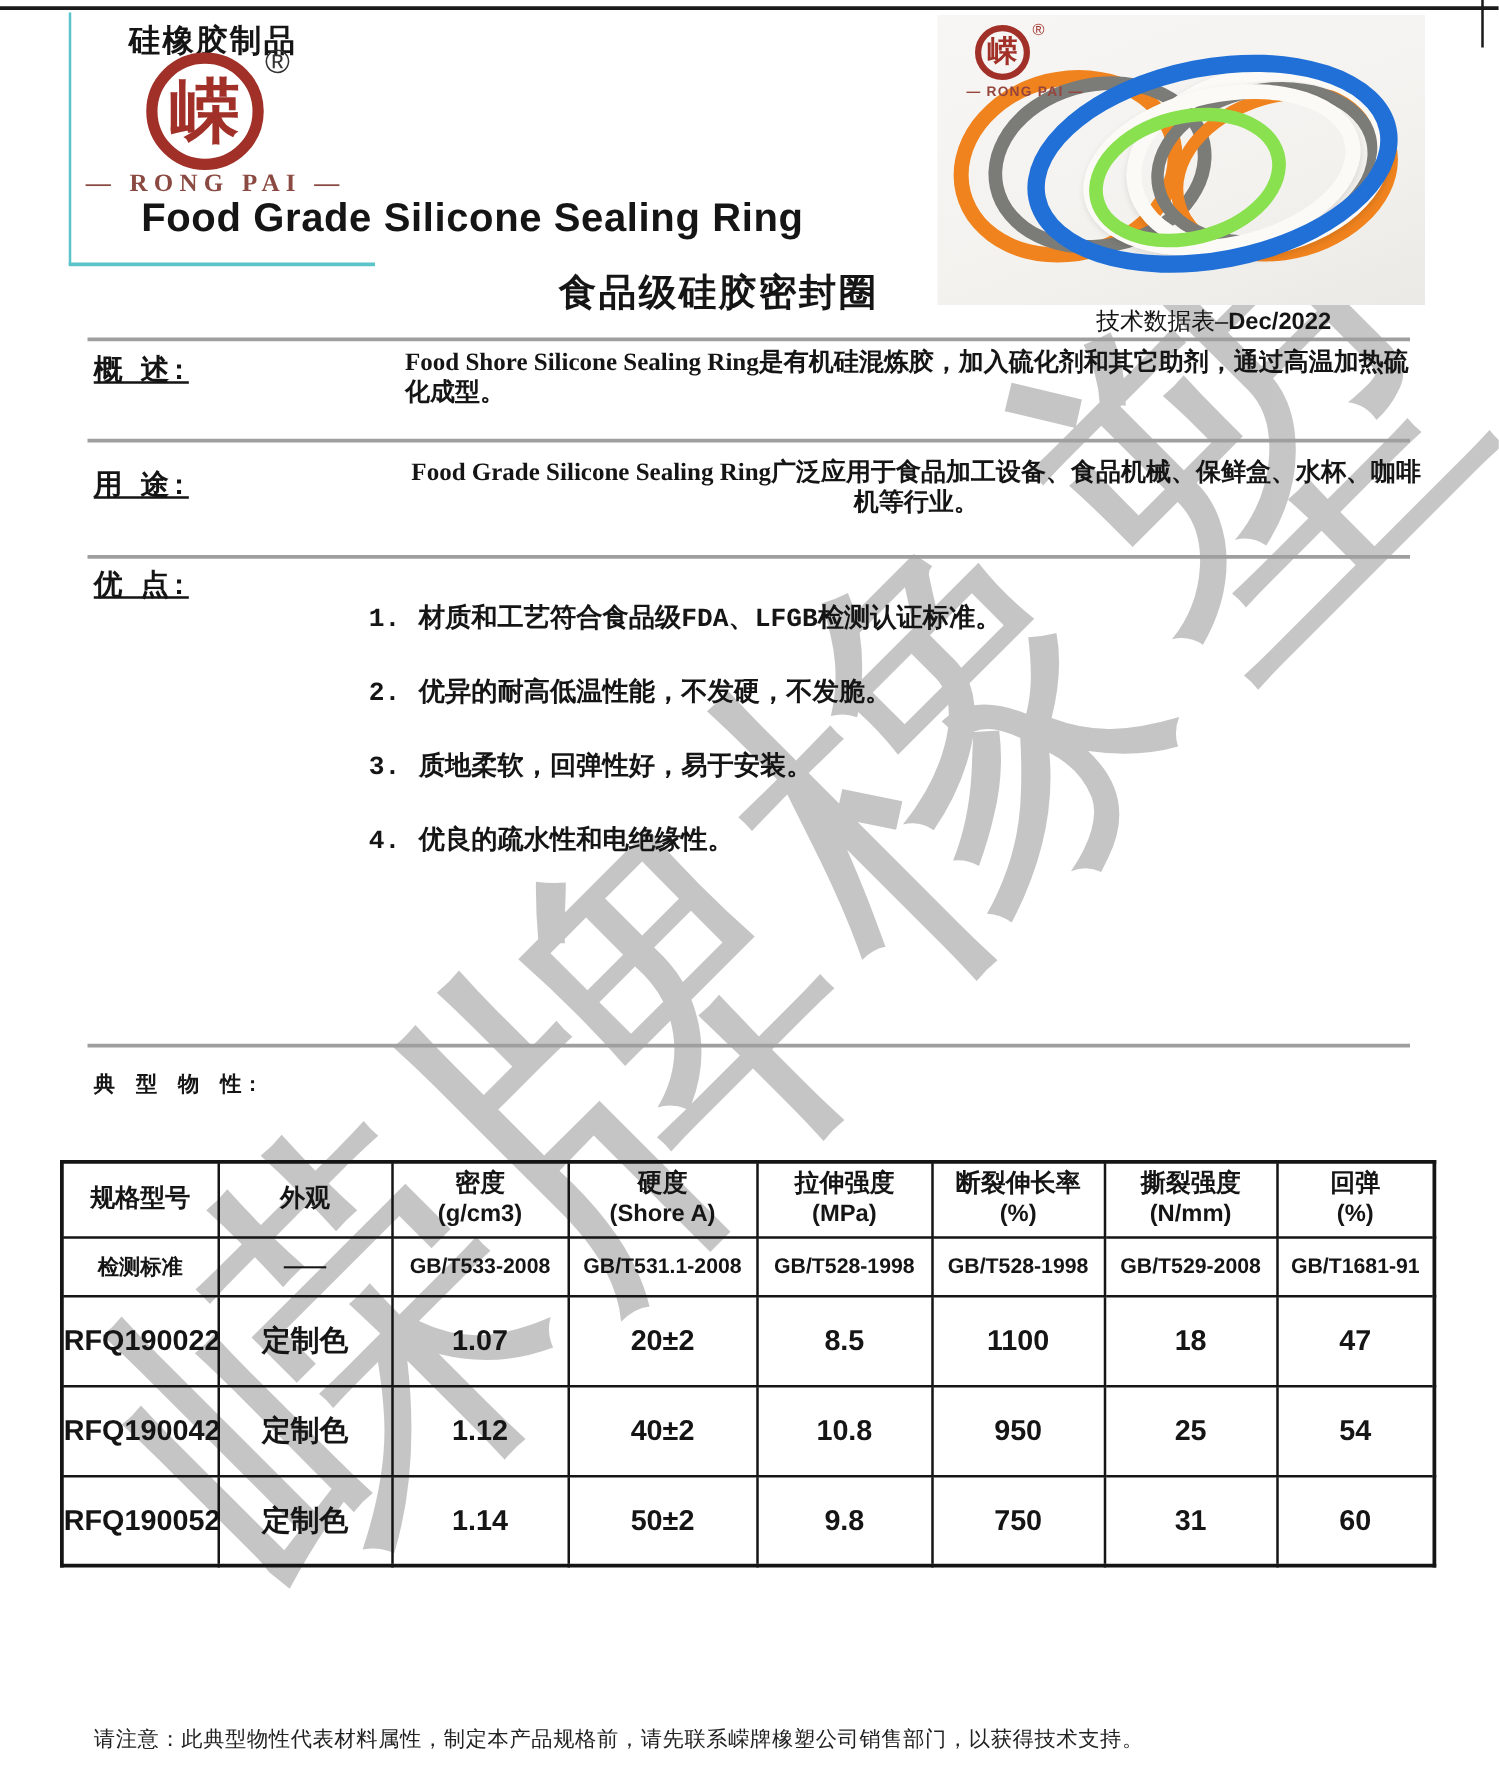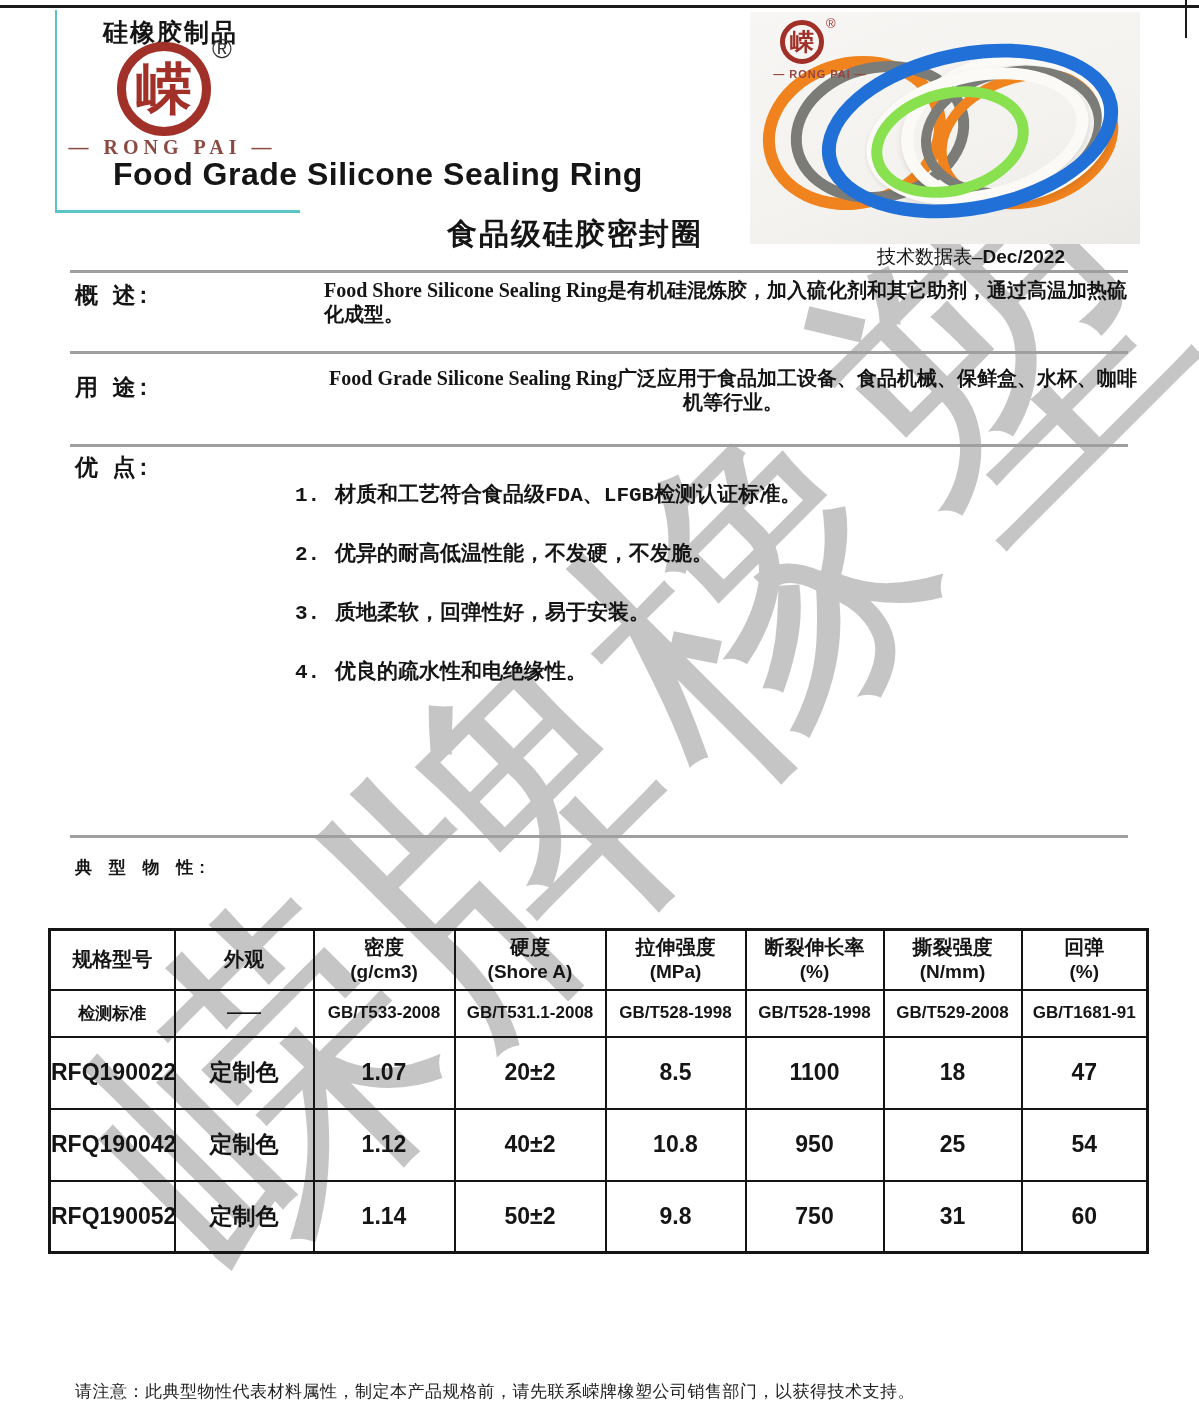--- a/index.html
+++ b/index.html
@@ -50,21 +50,21 @@
                       border-radius:50%; display:flex; align-items:center; justify-content:center; }
   .mini-logo-glyph { font-size:24px; font-weight:700; color:#a03028; line-height:1; }
   .mini-reg { position:absolute; left:76px; top:4px; font-size:13px; color:#a03028; }
   .mini-rong-pai { position:absolute; left:0; top:56px; width:140px; text-align:center; font-size:11px;
                    letter-spacing:1px; color:#96453d; font-weight:600; }
 
   .datasheet-label { left:865px; top:244px; font-size:19px; z-index:2;margin-left:12px; }
   .datasheet-label b { font-weight:700; }
 
   
-  .sec-label { font-size:23px; font-weight:700; letter-spacing:4px; z-index:2; }
+  .sec-label { font-size:23px; font-weight:700; letter-spacing:4px; z-index:2;text-decoration:underline; }
   .sec-body  { width:818px; font-size:20px; font-weight:700; line-height:1.22; z-index:2; }
   .adv-list  { left:295px; top:480px; z-index:2;font-family:Liberation Mono, monospace; }
   .adv-item  { font-size:21px; font-weight:700; margin-bottom:31px; }
   .adv-item .num { display:inline-block; width:40px; }
 
   
   .props-label { left:75px; top:856px; font-size:17px; font-weight:700; letter-spacing:6px; z-index:2; }
   table.props { position:absolute; left:48px; top:928px; width:1098px; border-collapse:collapse;
                 table-layout:fixed; z-index:2; background:transparent; }
   table.props th, table.props td { border:2px solid #151515; text-align:center; vertical-align:middle;

